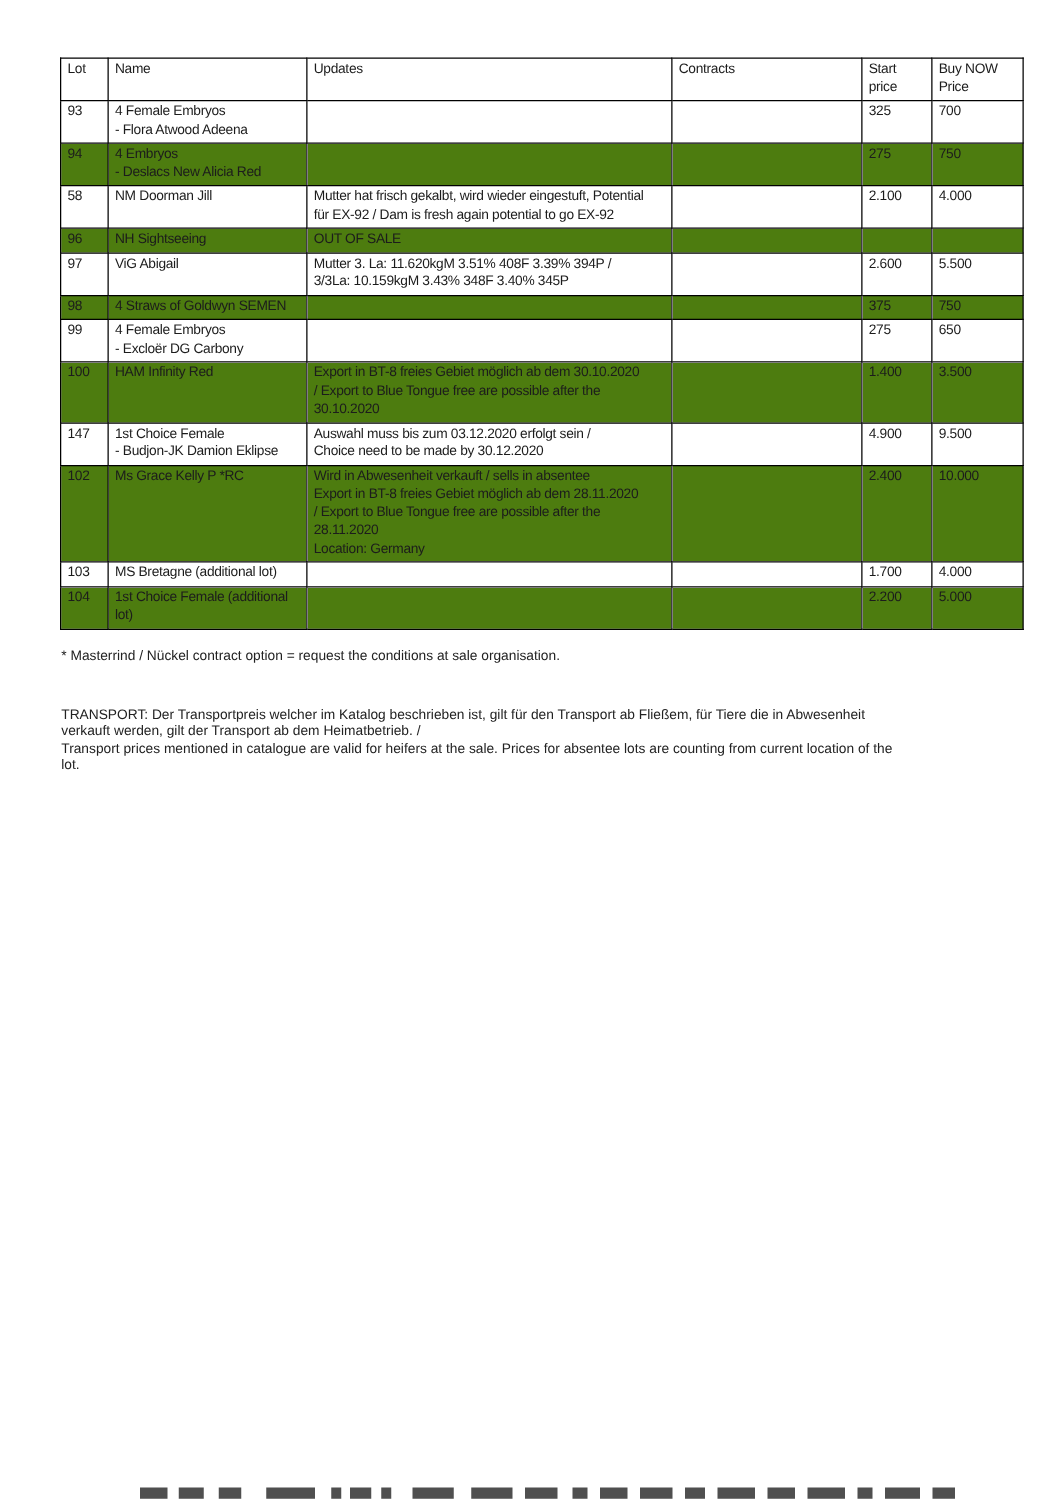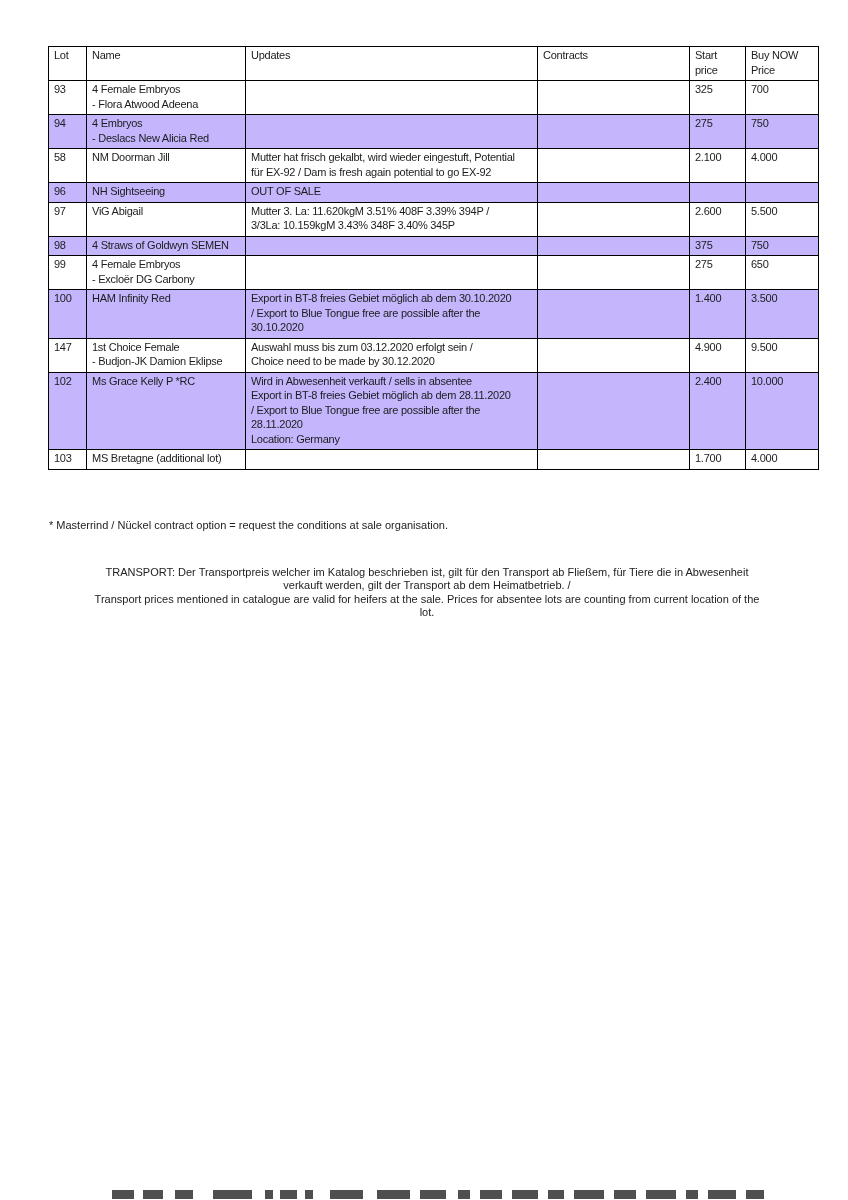--- a/index.html
+++ b/index.html
@@ -11,29 +11,29 @@
   table{border-collapse:collapse;width:100%;table-layout:fixed;padding-left:44px;}
   th,td{
     border:1px solid #000;
     padding:1px 4px 3px 5px;
     font-size:11px;line-height:14.5px;
     vertical-align:top;text-align:left;
     white-space:pre-line;font-weight:normal;
     letter-spacing:-0.25px;overflow:hidden;
   }
   thead th{height:13px;}
-  tr.shaded td{background:#c4b5fd;}
+  tr.shaded td{background:#4d7c0f;}
   .notes{
     position:absolute;left:49px;top:485px;width:756px;
     font-size:11px;line-height:13.5px;color:#222;
     white-space:pre-line;letter-spacing:0;
   }
   .notes p{margin:0;}
   .notes p.gap-small{margin-top:20px;}
-  .notes p.gap-large{margin-top:20px;text-align:center;}
+  .notes p.gap-large{margin-top:20px;}
   .redaction-bar{position:absolute;left:0;top:1190px;width:848px;height:10px;}
   .redaction-seg{position:absolute;top:0;height:9px;background:#4f4f4f;}
 </style>
 </head>
 <body>
 
 <div class="table-wrap">
   <table>
     <colgroup>
       <col style="width:38px">
@@ -147,20 +147,28 @@
     <td>2.400</td>
     <td>10.000</td>
   </tr>
         <tr>
     <td>103</td>
     <td>MS Bretagne (additional lot)</td>
     <td></td>
     <td></td>
     <td>1.700</td>
     <td>4.000</td>
+  </tr>
+        <tr class="shaded">
+    <td>104</td>
+    <td>1st Choice Female (additional lot)</td>
+    <td></td>
+    <td></td>
+    <td>2.200</td>
+    <td>5.000</td>
   </tr>
       </tbody>
   </table>
 </div>
 
 <div class="notes">
   <p class="gap-small">* Masterrind / Nückel contract option = request the conditions at sale organisation.</p>
   <p class="gap-large">TRANSPORT:  Der Transportpreis welcher im Katalog beschrieben ist, gilt für den Transport ab Fließem, für Tiere die in Abwesenheit
 verkauft werden, gilt der Transport ab dem Heimatbetrieb. /
 Transport prices mentioned in catalogue are valid for heifers at the sale. Prices for absentee lots are counting from current location of the

